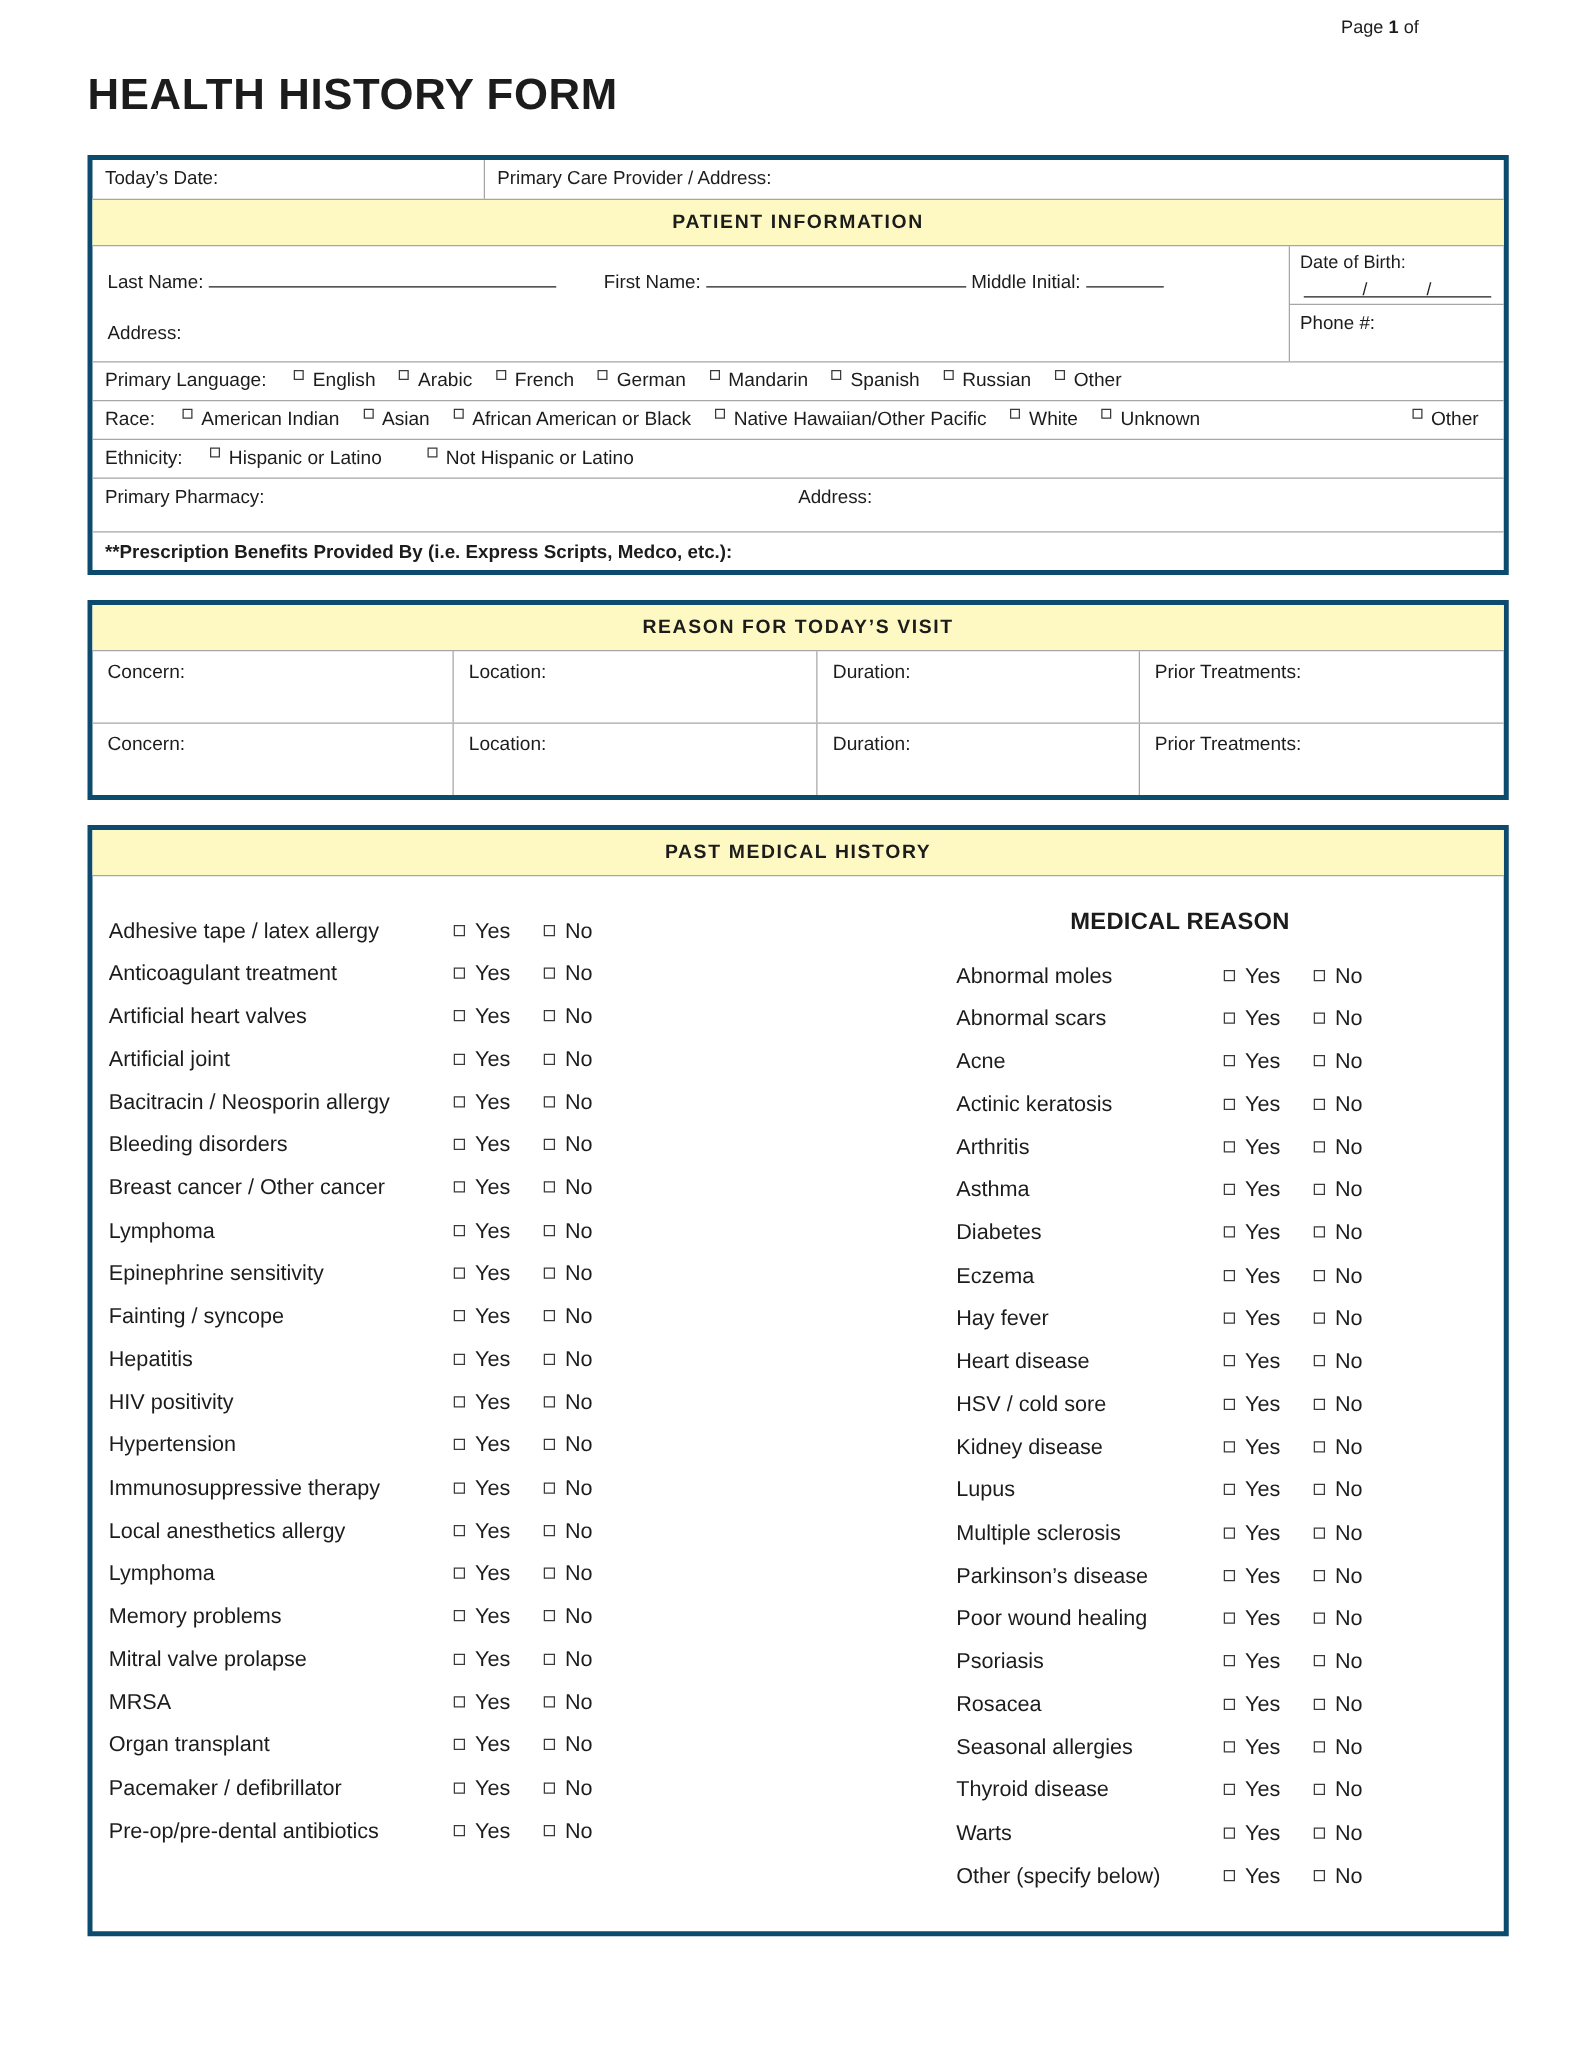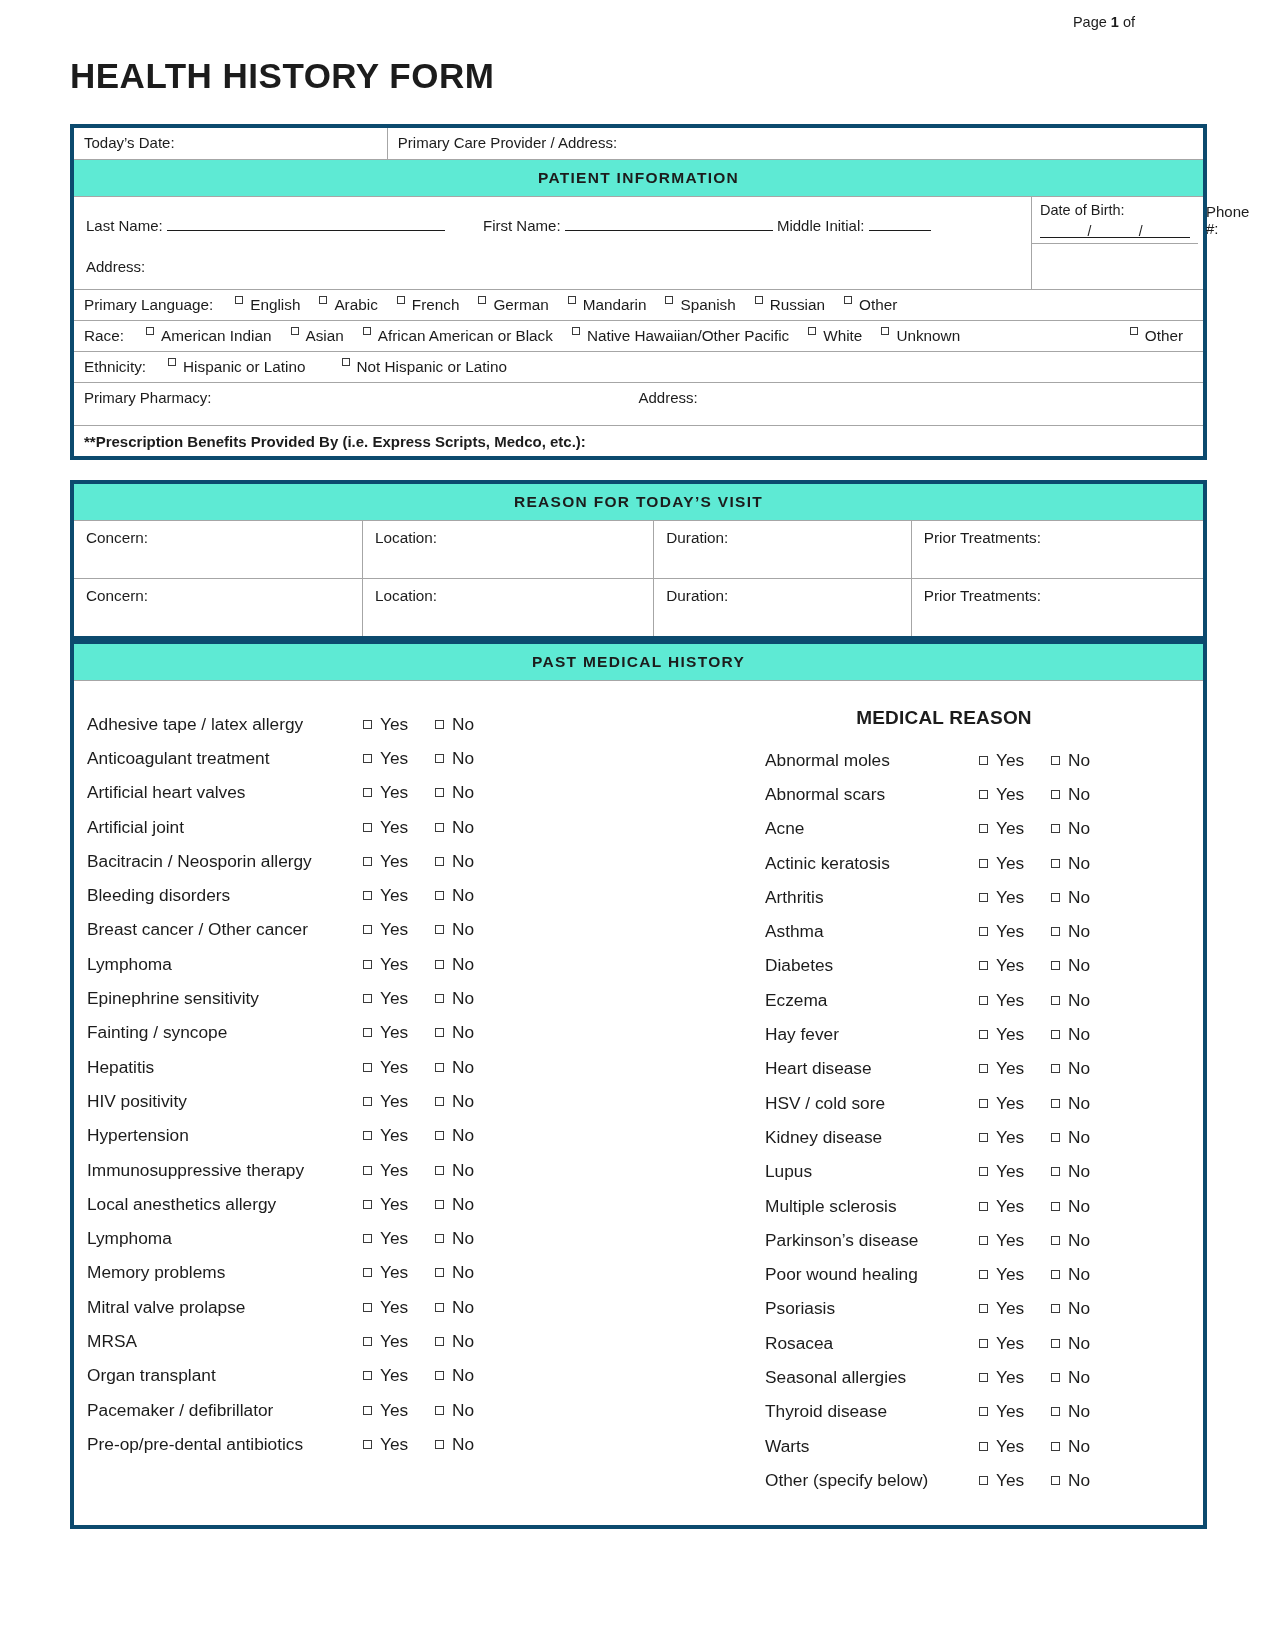--- a/index.html
+++ b/index.html
@@ -4,34 +4,34 @@
 <style>
   *{box-sizing:border-box;margin:0;padding:0}
   html,body{background:#ffffff}
   body{font-family:"Liberation Sans",sans-serif;color:#1c1c1c}
   .sheet{position:relative;width:1275px;height:1650px;background:#fff;padding:12px 68px 0 70px}
   .pageno{position:absolute;top:14px;right:140px;font-size:14.5px;white-space:nowrap}
   .b{font-weight:700}
   .title{margin:44px 0 28px;text-align:left;font-size:35px;font-weight:700;letter-spacing:.5px}
   .frame{border:4px solid #0c4a6e;background:#fff}
   .r{border-top:1px solid #a6a6a6}
-  .sec-header{background:#5eead4;text-align:center;font-weight:700;font-size:15.5px;letter-spacing:1.3px;padding:9px 0}
+  .sec-header{background:#fef9c3;text-align:center;font-weight:700;font-size:15.5px;letter-spacing:1.3px;padding:9px 0}
   
   .date-row{display:flex;height:31px;font-size:15px}
   .date-cell{width:27.8%;padding:6px 10px;border-right:1px solid #a6a6a6}
   .pcp-cell{flex:1;padding:6px 10px}
   
   .name-row{display:flex;height:93px;font-size:15px}
   .name-left{flex:1;padding:8px 12px}
   .name-line{margin-top:12px;white-space:nowrap}
   .iline{display:inline-block;border-bottom:1.3px solid #1c1c1c;height:13px;vertical-align:baseline}
   .w280{width:278px}.w210{width:208px}.w60{width:62px}
   .gap-l{margin-left:34px}
   .addr-line{margin-top:24px}
-  .dob-col{width:172px;border-left:1px solid #a6a6a6;display:flex;flex-direction:row}
+  .dob-col{width:172px;border-left:1px solid #a6a6a6;display:flex;flex-direction:column}
   .dob-cell{height:47px;border-bottom:1px solid #a6a6a6;padding:5px 8px;font-size:14.5px}
   .dob-line{width:150px;margin:5px auto 0;border-bottom:1.3px solid #1c1c1c;display:flex;justify-content:space-evenly;height:15px;font-size:14px}
   .phone-cell{flex:1;padding:6px 8px;font-size:15px}
   
   .opt-row{display:flex;align-items:center;height:31px;padding:0 10px;font-size:15.3px;white-space:nowrap}
   .row-label{margin-right:22px}
   .opt{display:inline-flex;align-items:flex-start;margin-right:19px}
   .wide-gap .opt{margin-right:36px}
   .push-right{margin-left:auto;margin-right:10px}
   .cb{display:inline-block;width:8px;height:8px;border:1px solid #3a3a3a;background:#fff;flex:none}
@@ -40,21 +40,21 @@
   .pharm-row{display:flex;height:43px;padding:6px 10px;font-size:15px}
   .pharm-half{width:50%}
   .rx-row{height:31px;padding:7px 10px;font-size:15px;font-weight:700}
   
   .reason-frame{margin-top:20px}
   .rv-row{display:flex;height:58px;font-size:15.3px}
   .rv-cell{padding:8px 12px;border-right:1px solid #a6a6a6}
   .rv-cell:last-child{border-right:none}
   .c1{width:25.6%}.c2{width:25.8%}.c3{width:22.8%}.c4{width:25.8%}
   
-  .pmh-frame{}
+  .pmh-frame{margin-top:20px}
   .mh-body{display:flex;justify-content:space-between;padding:26px 80px 0 13px;height:845px}
   .mh-col-left{width:420px}
   .mh-col-right{width:358px}
   .mh-col-title{text-align:center;font-size:19px;font-weight:700;margin-bottom:14px;letter-spacing:.2px}
   .mh-row{display:flex;align-items:center;height:34.3px;font-size:17.3px;white-space:nowrap}
   .mh-label{flex:1}
   .mh-opt{display:inline-flex;align-items:center;width:72px}
   .mh-opt .cb{width:9px;height:9px;margin-right:8px}
 </style>
 </head>

